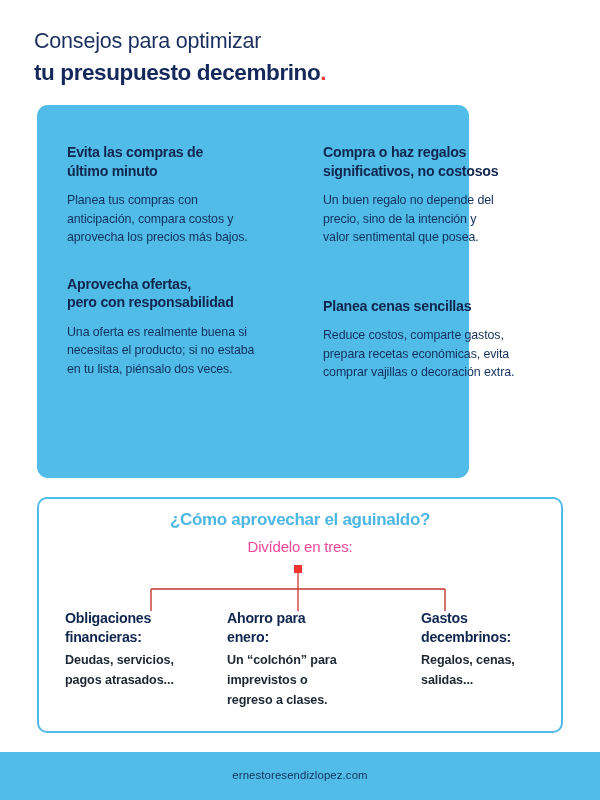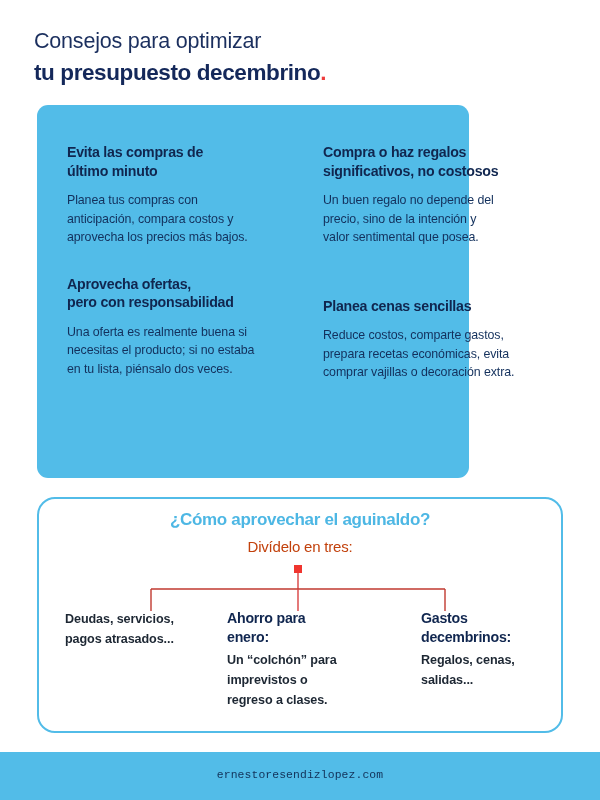--- a/index.html
+++ b/index.html
@@ -102,21 +102,21 @@
 
   
   .aguinaldo-card {
     position: absolute;
     left: 37px;
     top: 497px;
     width: 526px;
     height: 236px;
     background: #ffffff;
     border: 2px solid #52bce8;
-    border-radius: 18px;
+    border-radius: 10px;
     box-sizing: border-box;
   }
   .aguinaldo-title {
     position: absolute;
     left: 0;
     top: 11px;
     width: 100%;
     text-align: center;
     font-size: 17px;
     font-weight: 700;
@@ -124,21 +124,21 @@
     letter-spacing: -0.3px;
   }
   .aguinaldo-subtitle {
     position: absolute;
     left: 0;
     top: 39px;
     width: 100%;
     text-align: center;
     font-size: 15px;
     font-weight: 400;
-    color: #c2410c;
+    color: #ec4899;
     letter-spacing: -0.2px;
   }
 
   
   .bracket {
     position: absolute;
     left: 0;
     top: 66px;
     width: 100%;
     height: 46px;
@@ -175,21 +175,20 @@
   }
 
   
   .footer-band {
     position: absolute;
     left: 0;
     top: 752px;
     width: 600px;
     height: 48px;
     background: #52bce8;
-    font-family: Liberation Mono, monospace;
   }
   .footer-text {
     position: absolute;
     left: 0;
     top: 17px;
     width: 100%;
     text-align: center;
     font-size: 11.4px;
     font-weight: 400;
     color: #123259;
@@ -253,20 +252,22 @@
       <path d="M259 8 L259 24" stroke="#d94141" stroke-width="1.4" fill="none"></path>
       <path d="M112 24 L406 24" stroke="#c0392f" stroke-width="1.4" fill="none"></path>
       <path d="M112 24 L112 46" stroke="#c0392f" stroke-width="1.4" fill="none"></path>
       <path d="M259 24 L259 46" stroke="#d94141" stroke-width="1.4" fill="none"></path>
       <path d="M406 24 L406 46" stroke="#c0392f" stroke-width="1.4" fill="none"></path>
     </svg>
 
     <div class="columns">
 
       <div class="col">
+        <p class="col-title">Obligaciones
+financieras:</p>
         <p class="col-body">Deudas, servicios,
 pagos atrasados...</p>
       </div>
 
       <div class="col">
         <p class="col-title">Ahorro para
 enero:</p>
         <p class="col-body">Un “colchón” para
 imprevistos o
 regreso a clases.</p>

